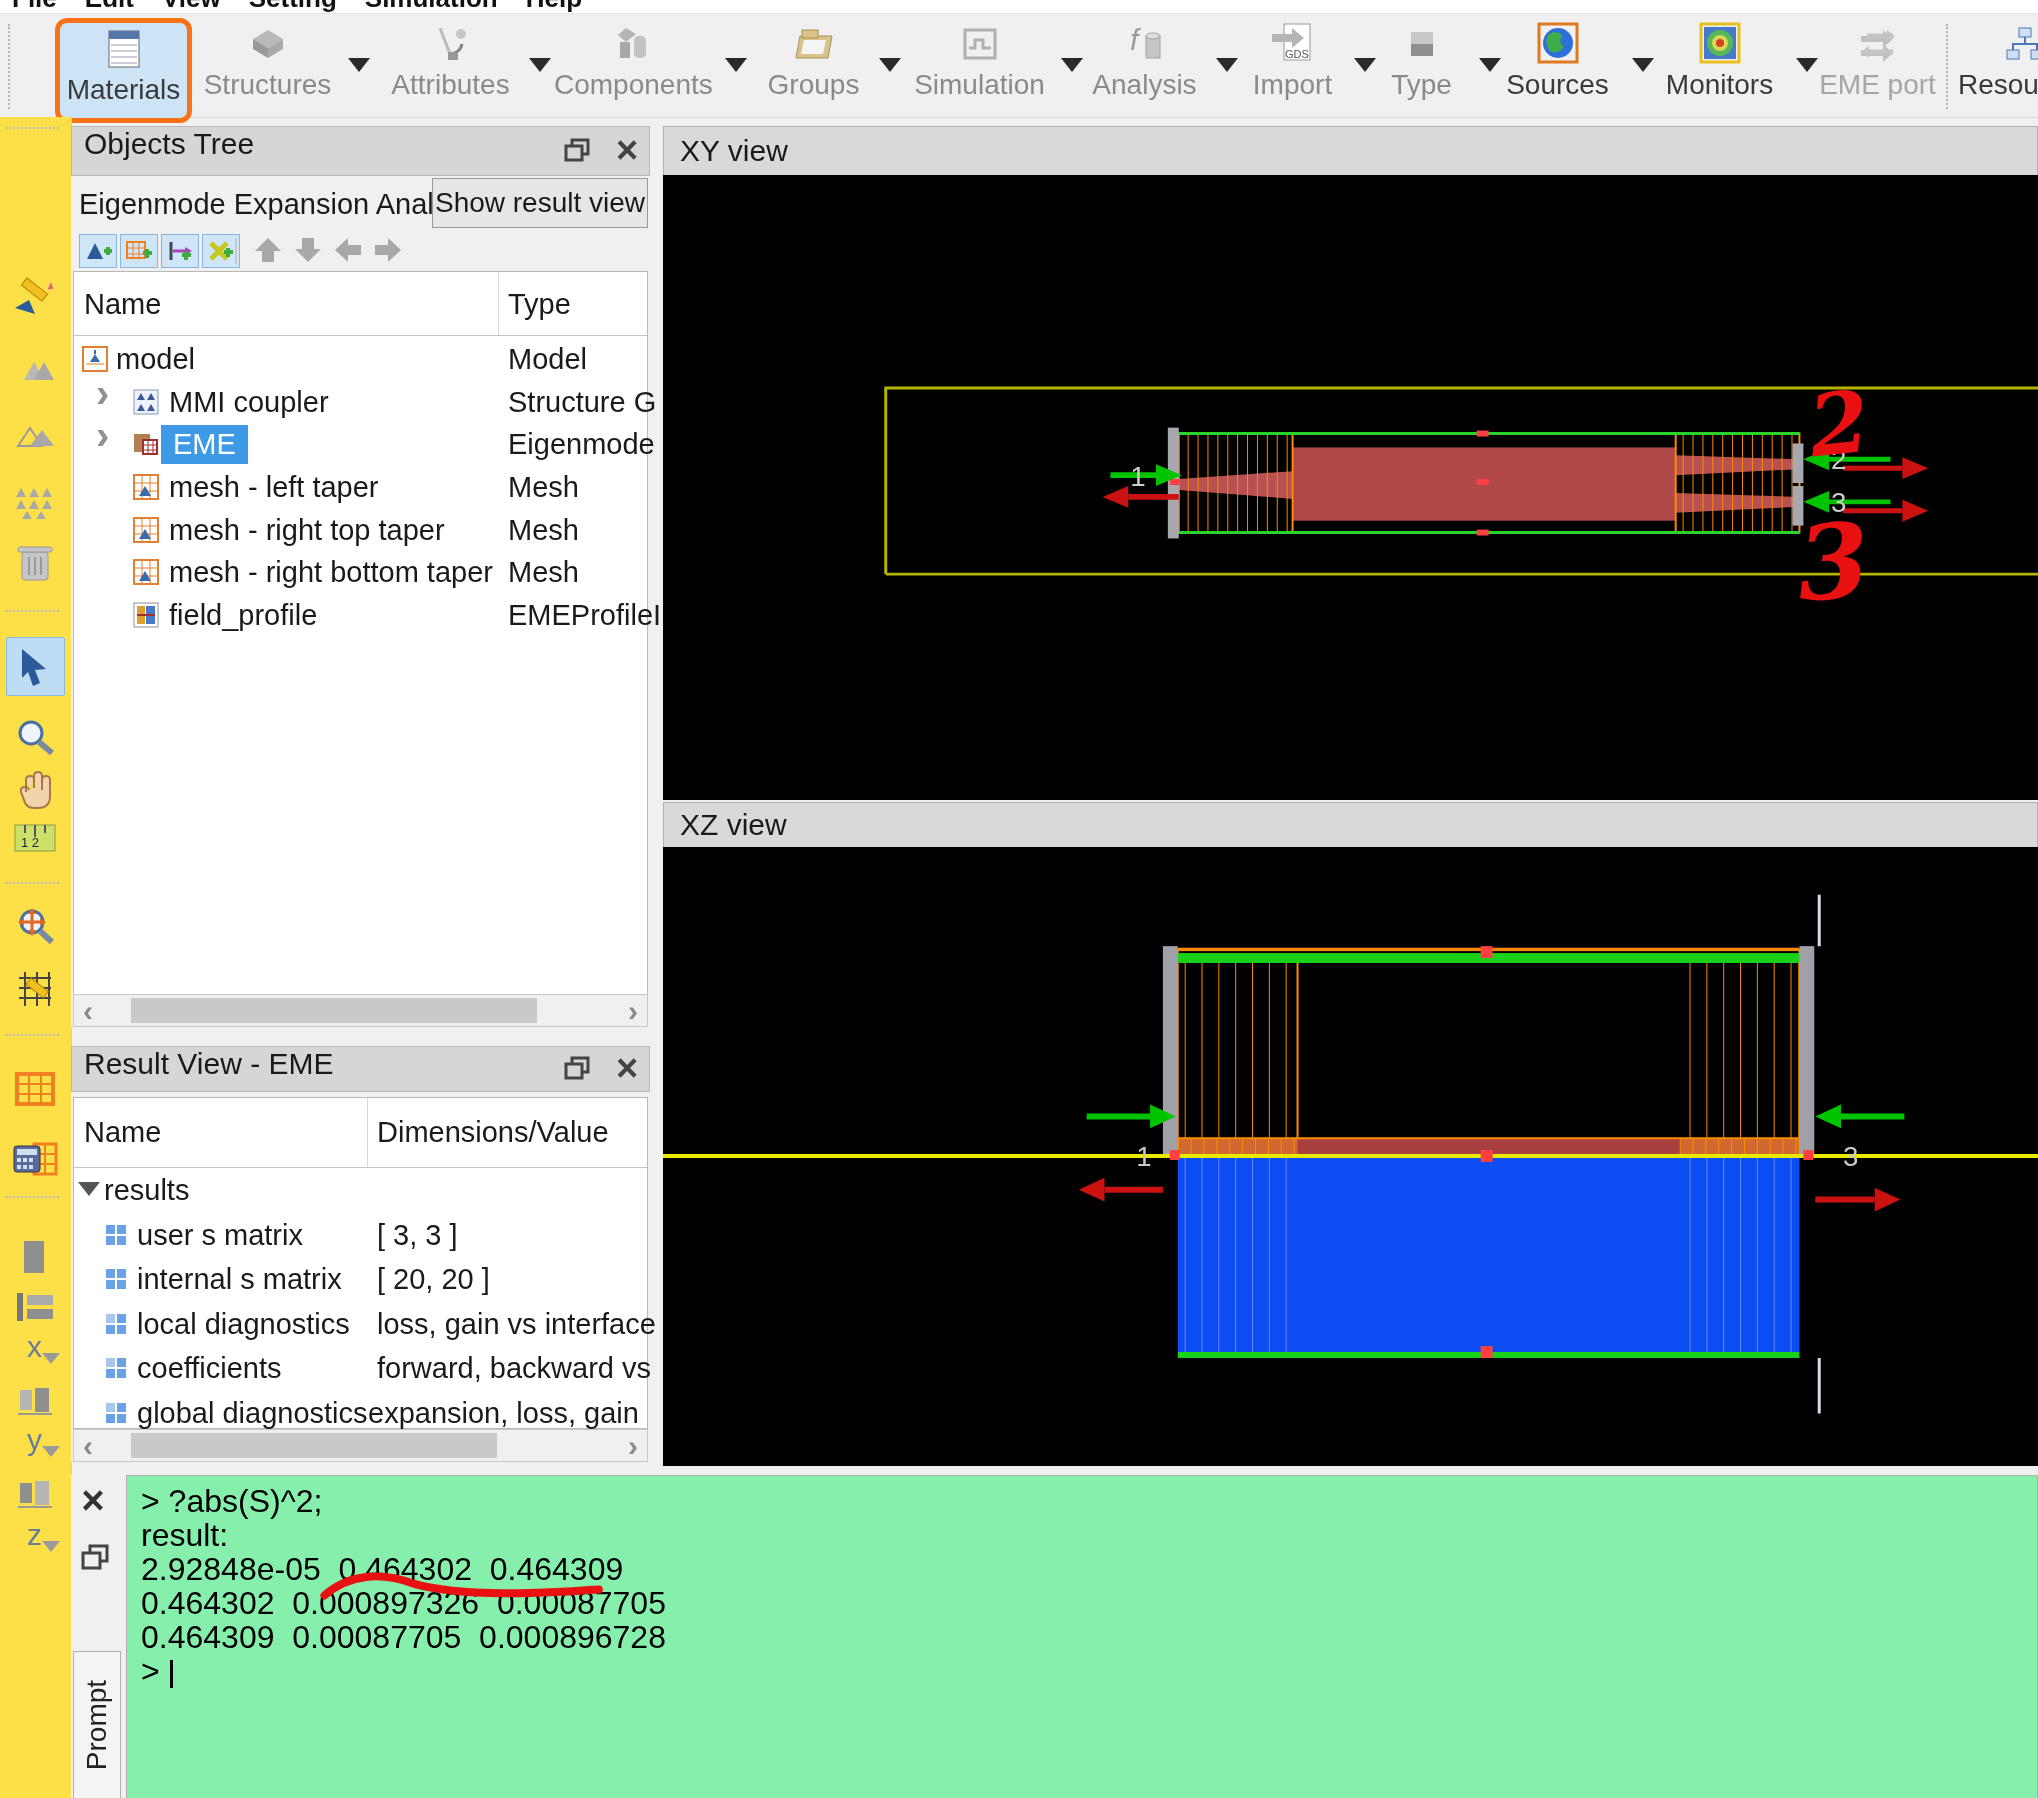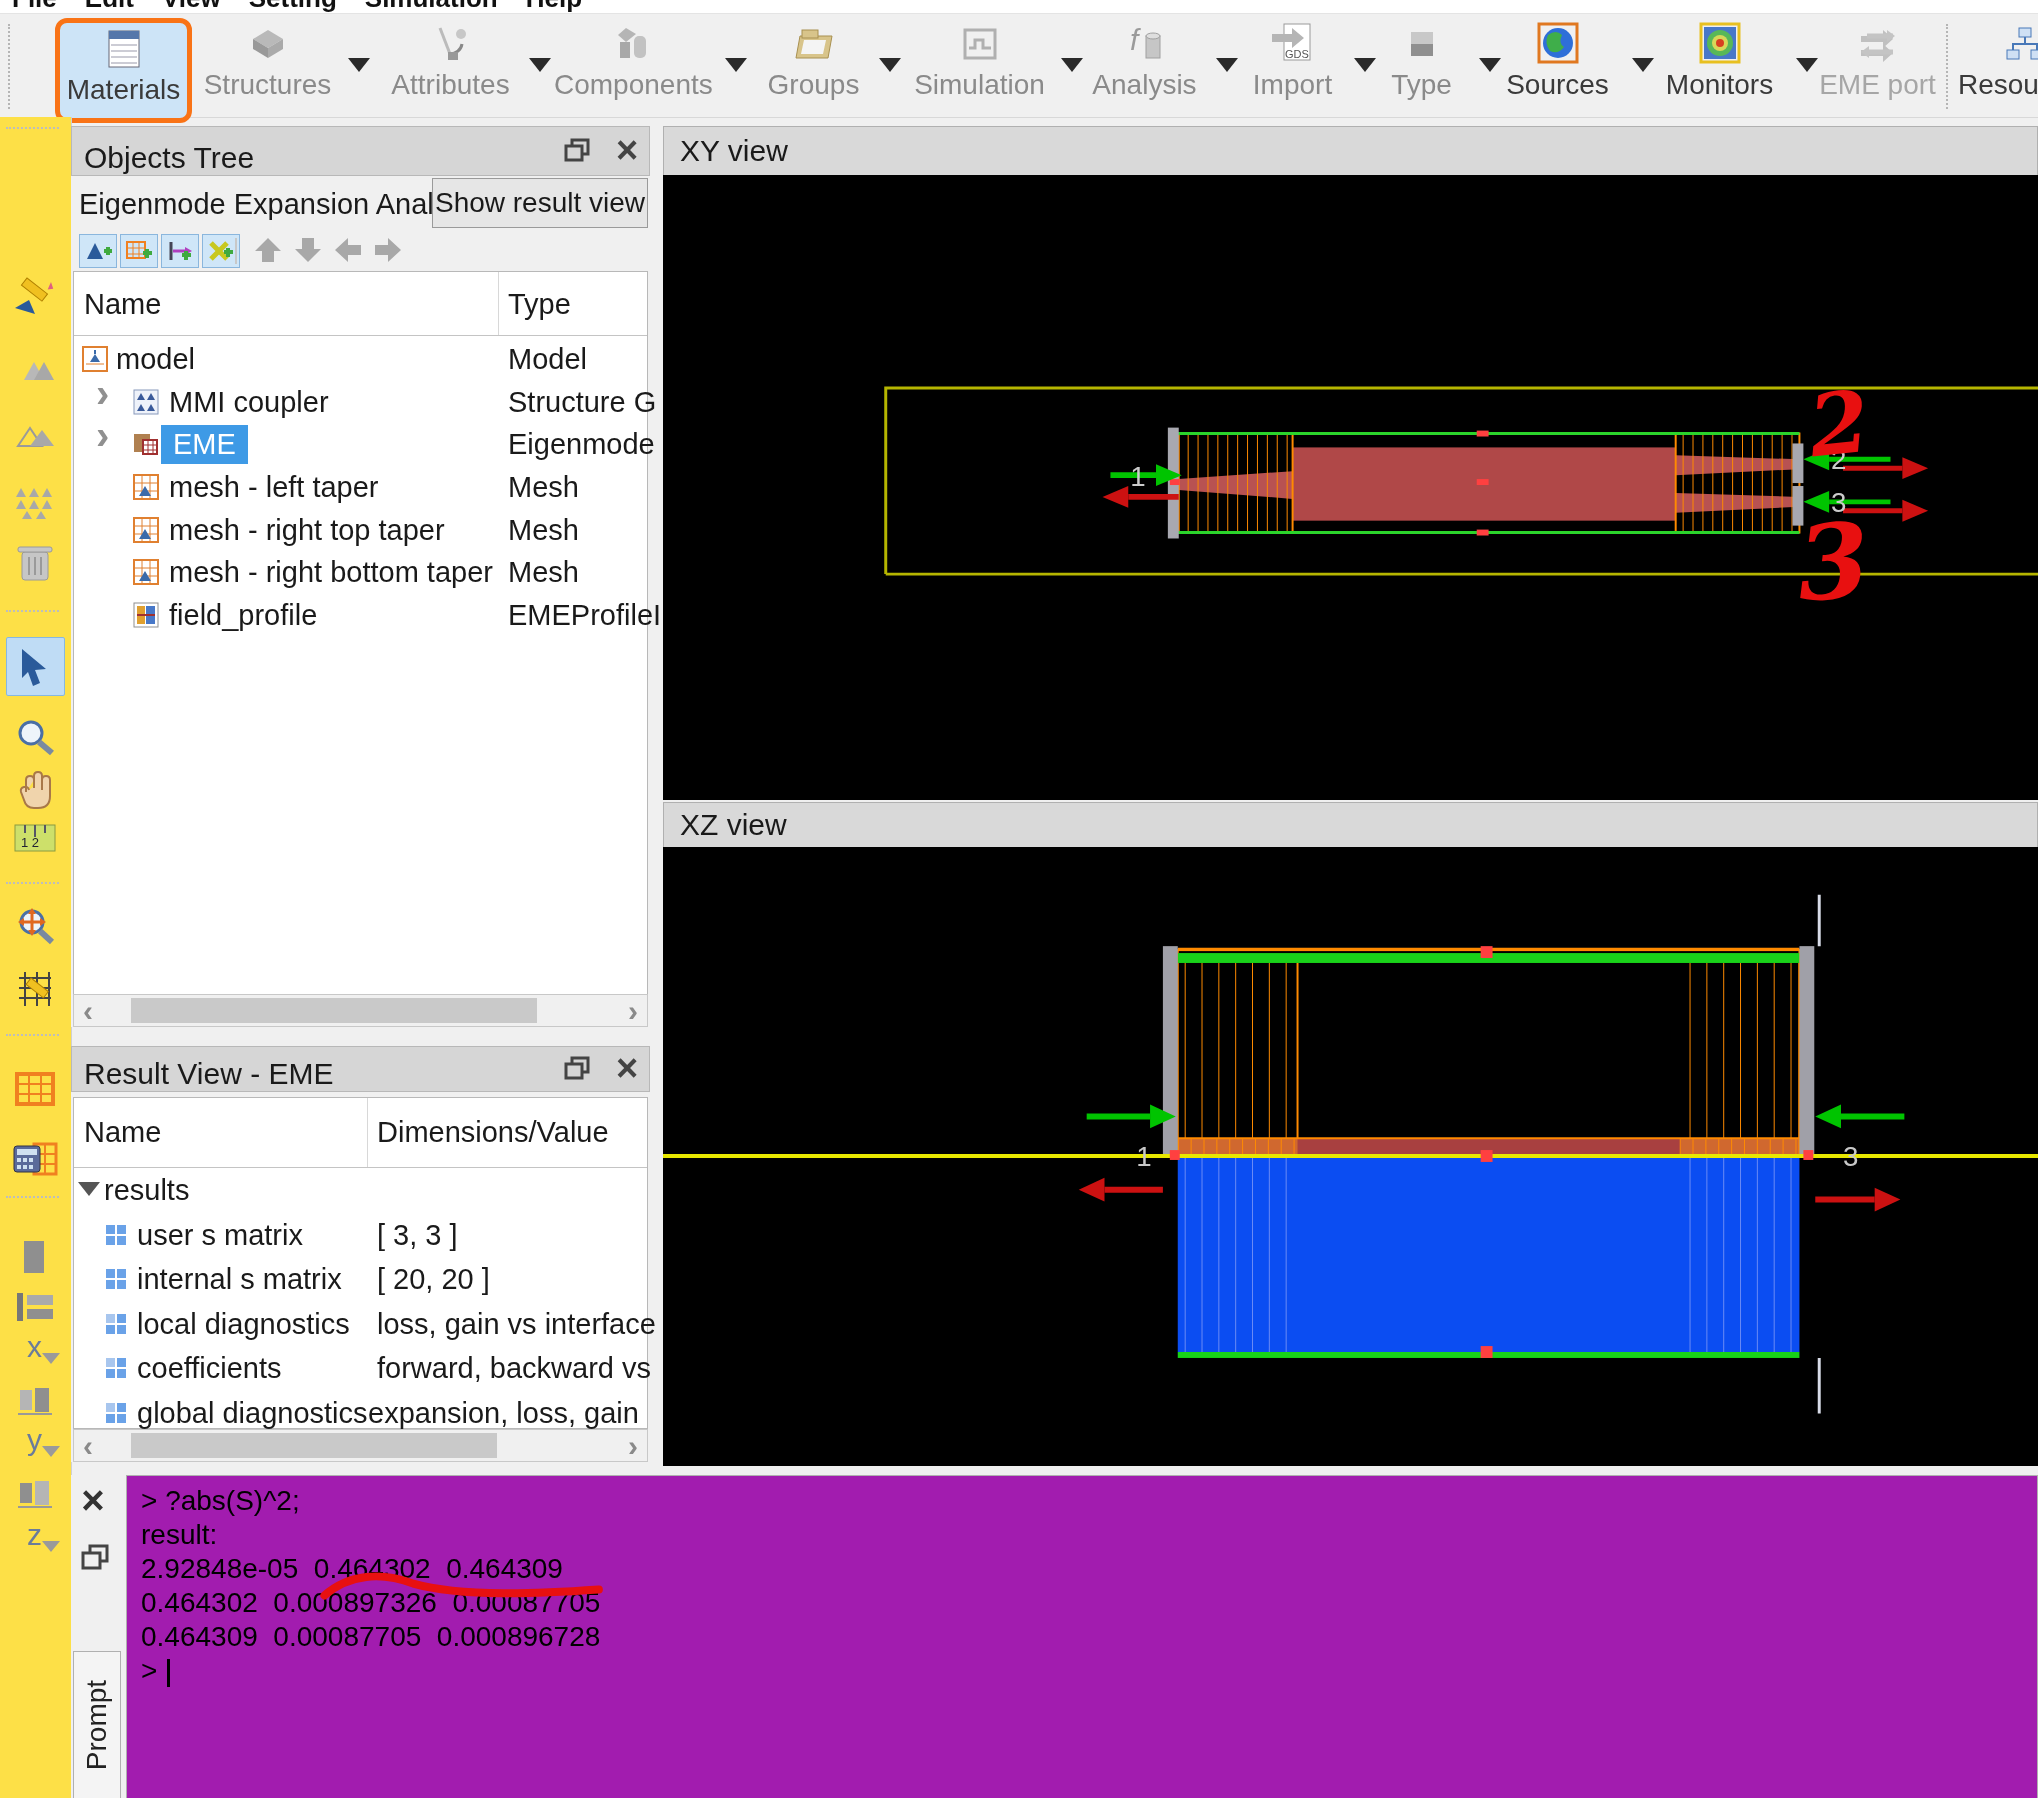--- a/index.html
+++ b/index.html
@@ -21,36 +21,36 @@
   
   #sidebar{left:0;top:117px;width:71px;height:1682px;background:#fde047;border-right:1px solid #d0d0d0;}
   .sbslot{position:absolute;left:6px;width:57px;height:57px;display:flex;align-items:center;justify-content:center;}
   .sbsel{background:#bfdcf5;border:1px solid #86b8e2;border-radius:2px;}
   .sbsep{position:absolute;left:6px;width:53px;border-top:2px dotted #bdbdbd;}
   .axlabel{font-size:30px;color:#6b7c9a;}
   .axcaret{position:absolute;width:0;height:0;border-left:9px solid transparent;border-right:9px solid transparent;border-top:11px solid #9a9a9a;}
   
   .panel{position:absolute;background:#f0f0f0;}
   .titlebar{position:absolute;left:0;right:0;top:0;background:#d6d6d6;border:1px solid #b8b8b8;
-            font-size:30px;display:flex;align-items:flex-end;padding-left:12px;box-sizing:border-box;}
+            font-size:30px;display:flex;align-items:flex-start;padding-left:12px;box-sizing:border-box;}
   .winbtn{position:absolute;top:6px;width:40px;height:34px;display:flex;align-items:center;justify-content:center;color:#444;}
   .coldiv{position:absolute;top:0;bottom:0;border-left:1px solid #d8d8d8;}
   .row-name{position:absolute;font-size:29px;white-space:nowrap;}
   .chev{position:absolute;font-size:40px;font-weight:bold;color:#909090;line-height:20px;top:2px;}
   .scroll{position:absolute;background:#f0f0f0;border:1px solid #c8c8c8;box-sizing:border-box;}
   .thumb{position:absolute;top:3px;bottom:3px;background:#c9c9c9;}
   .sarrow{position:absolute;top:0;bottom:0;width:28px;display:flex;align-items:center;justify-content:center;color:#8a8a8a;font-size:30px;font-weight:bold;}
   
   .viewhdr{position:absolute;background:#d9d9d9;border:1px solid #b0b0b0;box-sizing:border-box;
            font-size:30px;display:flex;align-items:center;padding-left:16px;}
   .viewport{position:absolute;background:#000;}
   
   #console{left:71px;top:1475px;width:1967px;height:324px;background:#f0f0f0;}
-  #console .textarea{position:absolute;left:55px;top:0;right:0;bottom:0;background:#a21caf;border:1px solid #b0b0b0;
-                     box-sizing:border-box;padding:8px 0 0 14px;font-size:28px;line-height:34px;color:#000;}
+  #console .textarea{position:absolute;left:55px;top:0;right:0;bottom:0;background:#86efac;border:1px solid #b0b0b0;
+                     box-sizing:border-box;padding:8px 0 0 14px;font-size:32px;line-height:34px;color:#000;}
   #console .cline{white-space:pre;}
   .prompt-tab{position:absolute;left:2px;top:176px;width:48px;height:148px;background:#f4f4f4;border:1px solid #b0b0b0;
               box-sizing:border-box;display:flex;align-items:center;justify-content:center;}
   .prompt-tab span{transform:rotate(-90deg);font-size:28px;color:#222;white-space:nowrap;}
   .caret-bar{display:inline-block;width:3px;height:28px;background:#000;vertical-align:middle;margin-left:10px;}
   text{font-family:"Liberation Sans",sans-serif;}
   .annot{font-family:"DejaVu Serif",serif;font-style:italic;font-weight:bold;}
 </style>
 </head>
 <body>

